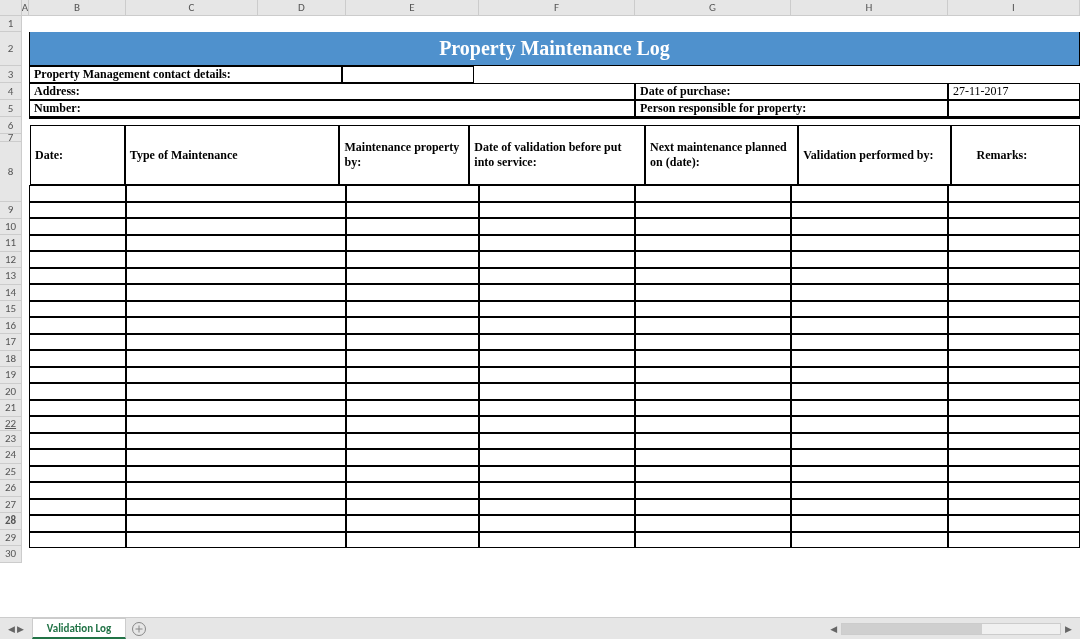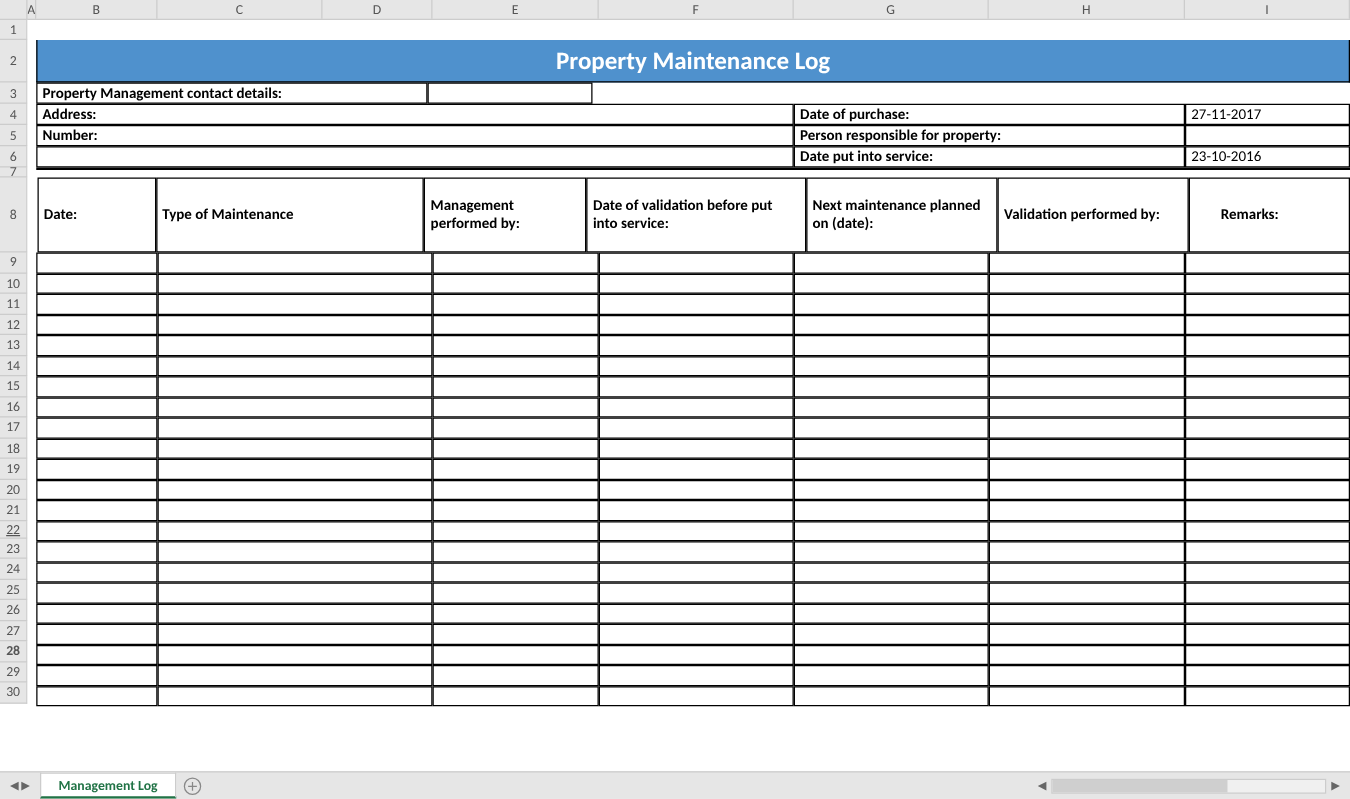--- a/index.html
+++ b/index.html
@@ -215,21 +215,21 @@
         <div class="row-hdr" style="height: 16.5px;">24</div>
         <div class="row-hdr" style="height: 16.5px;">25</div>
         <div class="row-hdr" style="height: 16.5px; text-align: center;">26</div>
         <div class="row-hdr" style="height: 16.5px;">27</div>
         <div class="row-hdr" style="height: 16.5px; font-weight: bold;">28</div>
         <div class="row-hdr" style="height: 16.5px;">29</div>
         <div class="row-hdr" style="height: 16.5px;">30</div>
       </div>
 
     <div class="sheet">
-      <div class="cells" id="cells" style="width: 1058px;">
+      <div class="cells" id="cells" style="width: 1058px; font-family: Liberation Serif, serif;">
           <div style="height: 16px;"></div>
           <div style="height: 34px; display: flex;">
             <div style="width: 7px;"></div>
             <div class="title-band" style="width: 1051px; height: 34px;">Property Maintenance Log</div>
           </div>
           <div class="meta-row" style="height: 17px;">
             <div style="width: 7px;"></div>
             <div class="meta-cell" style="width: 313px; height: 17px;">Property Management contact details:</div>
             <div class="meta-cell val" style="width: 132px; height: 17px;"></div>
           </div>
@@ -238,32 +238,26 @@
             <div class="meta-cell" style="width: 606px; height: 17px;">Address:</div>
             <div class="meta-cell" style="width: 313px; height: 17px;">Date of purchase:</div>
             <div class="meta-cell val" style="width: 132px; height: 17px;">27-11-2017</div>
           </div>
           <div class="meta-row" style="height: 17px;">
             <div style="width: 7px;"></div>
             <div class="meta-cell" style="width: 606px; height: 17px;">Number:</div>
             <div class="meta-cell" style="width: 313px; height: 17px;">Person responsible for property:</div>
             <div class="meta-cell val" style="width: 132px; height: 17px;"></div>
           </div>
-          <div class="meta-row" style="height: 17px;">
-            <div style="width: 7px;"></div>
-            <div class="meta-cell" style="width: 606px; height: 17px;"></div>
-            <div class="meta-cell" style="width: 313px; height: 17px;">Date put into service:</div>
-            <div class="meta-cell val" style="width: 132px; height: 17px;">23-10-2016</div>
-          </div>
           <div style="height: 8px; border-top: 2px solid rgb(0, 0, 0); margin-left: 7px; width: 1051px;"></div>
           <div class="log-hdr" style="height: 60px;">
             <div style="width: 7px; border: none;"></div>
             <div style="width: 97px; height: 60px;">Date:</div>
             <div style="width: 220px; height: 60px;">Type of Maintenance</div>
-            <div style="width: 133px; height: 60px;">Management performed by:</div>
+            <div style="width: 133px; height: 60px;">Maintenance property by:</div>
             <div style="width: 180px; height: 60px;">Date of validation before put into service:</div>
             <div style="width: 157px; height: 60px;">Next maintenance planned on (date):</div>
             <div style="width: 156px; height: 60px;">Validation performed by:</div>
             <div style="width: 132px; height: 60px; padding-left: 25px;">Remarks:</div>
           </div>
           <div class="log-row" style="height: 16.5px;">
             <div style="width: 7px; border: none;"></div>
             <div style="width: 97px; height: 16.5px;"></div>
             <div style="width: 220px; height: 16.5px;"></div>
             <div style="width: 133px; height: 16.5px;"></div>
@@ -485,21 +479,21 @@
         </div>
     </div>
   </div>
 
   <div class="tabbar">
     <div class="tab-nav">
       <span class="tri">◀</span>
       <span class="tri">▶</span>
     </div>
     <div class="tab">
-      <span>Management Log</span>
+      <span>Validation Log</span>
     </div>
     <div class="tab-add">
       <svg class="tab-add-svg" width="16" height="16" viewBox="0 0 16 16">
         <circle cx="8" cy="8" r="6.5" fill="none" stroke="#888" stroke-width="1"></circle>
         <line x1="8" y1="4.5" x2="8" y2="11.5" stroke="#888" stroke-width="1"></line>
         <line x1="4.5" y1="8" x2="11.5" y2="8" stroke="#888" stroke-width="1"></line>
       </svg>
     </div>
     <div class="hscroll">
       <span class="tri">◀</span>

